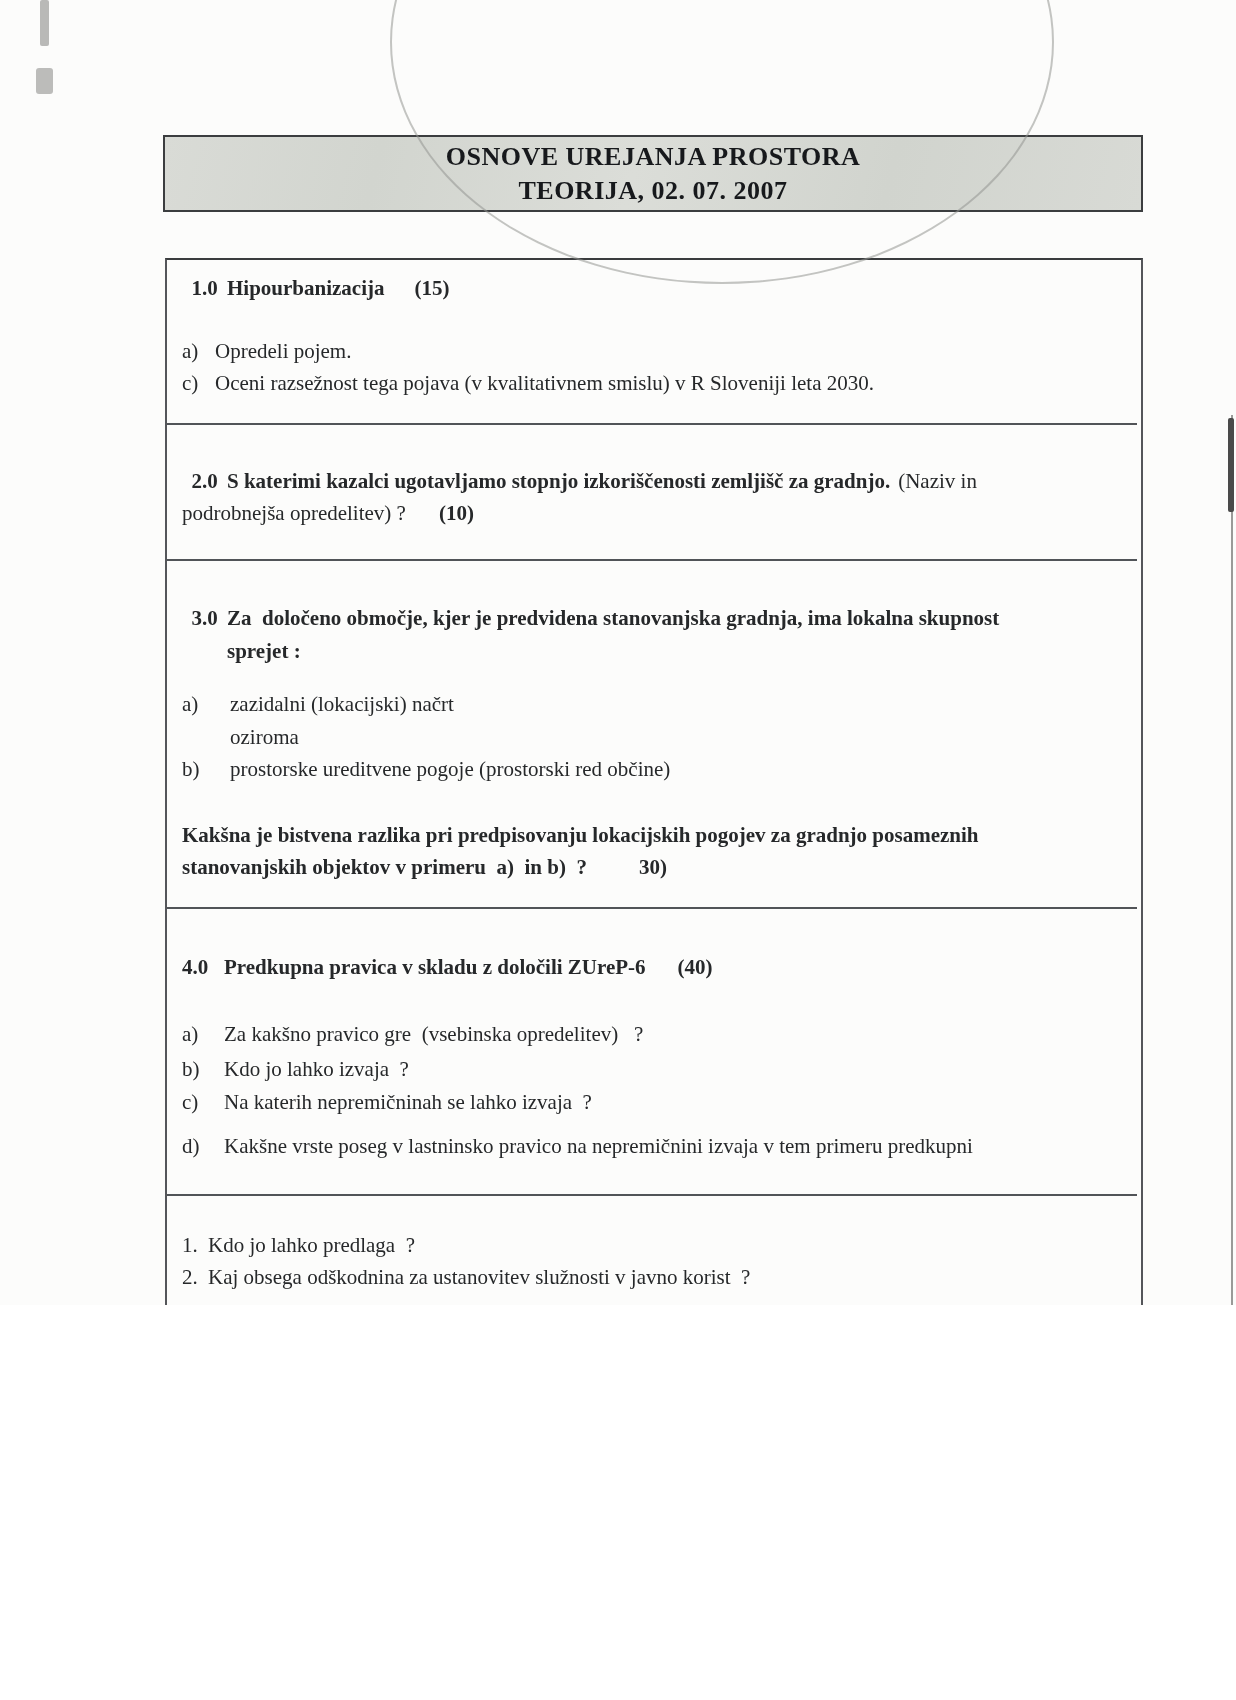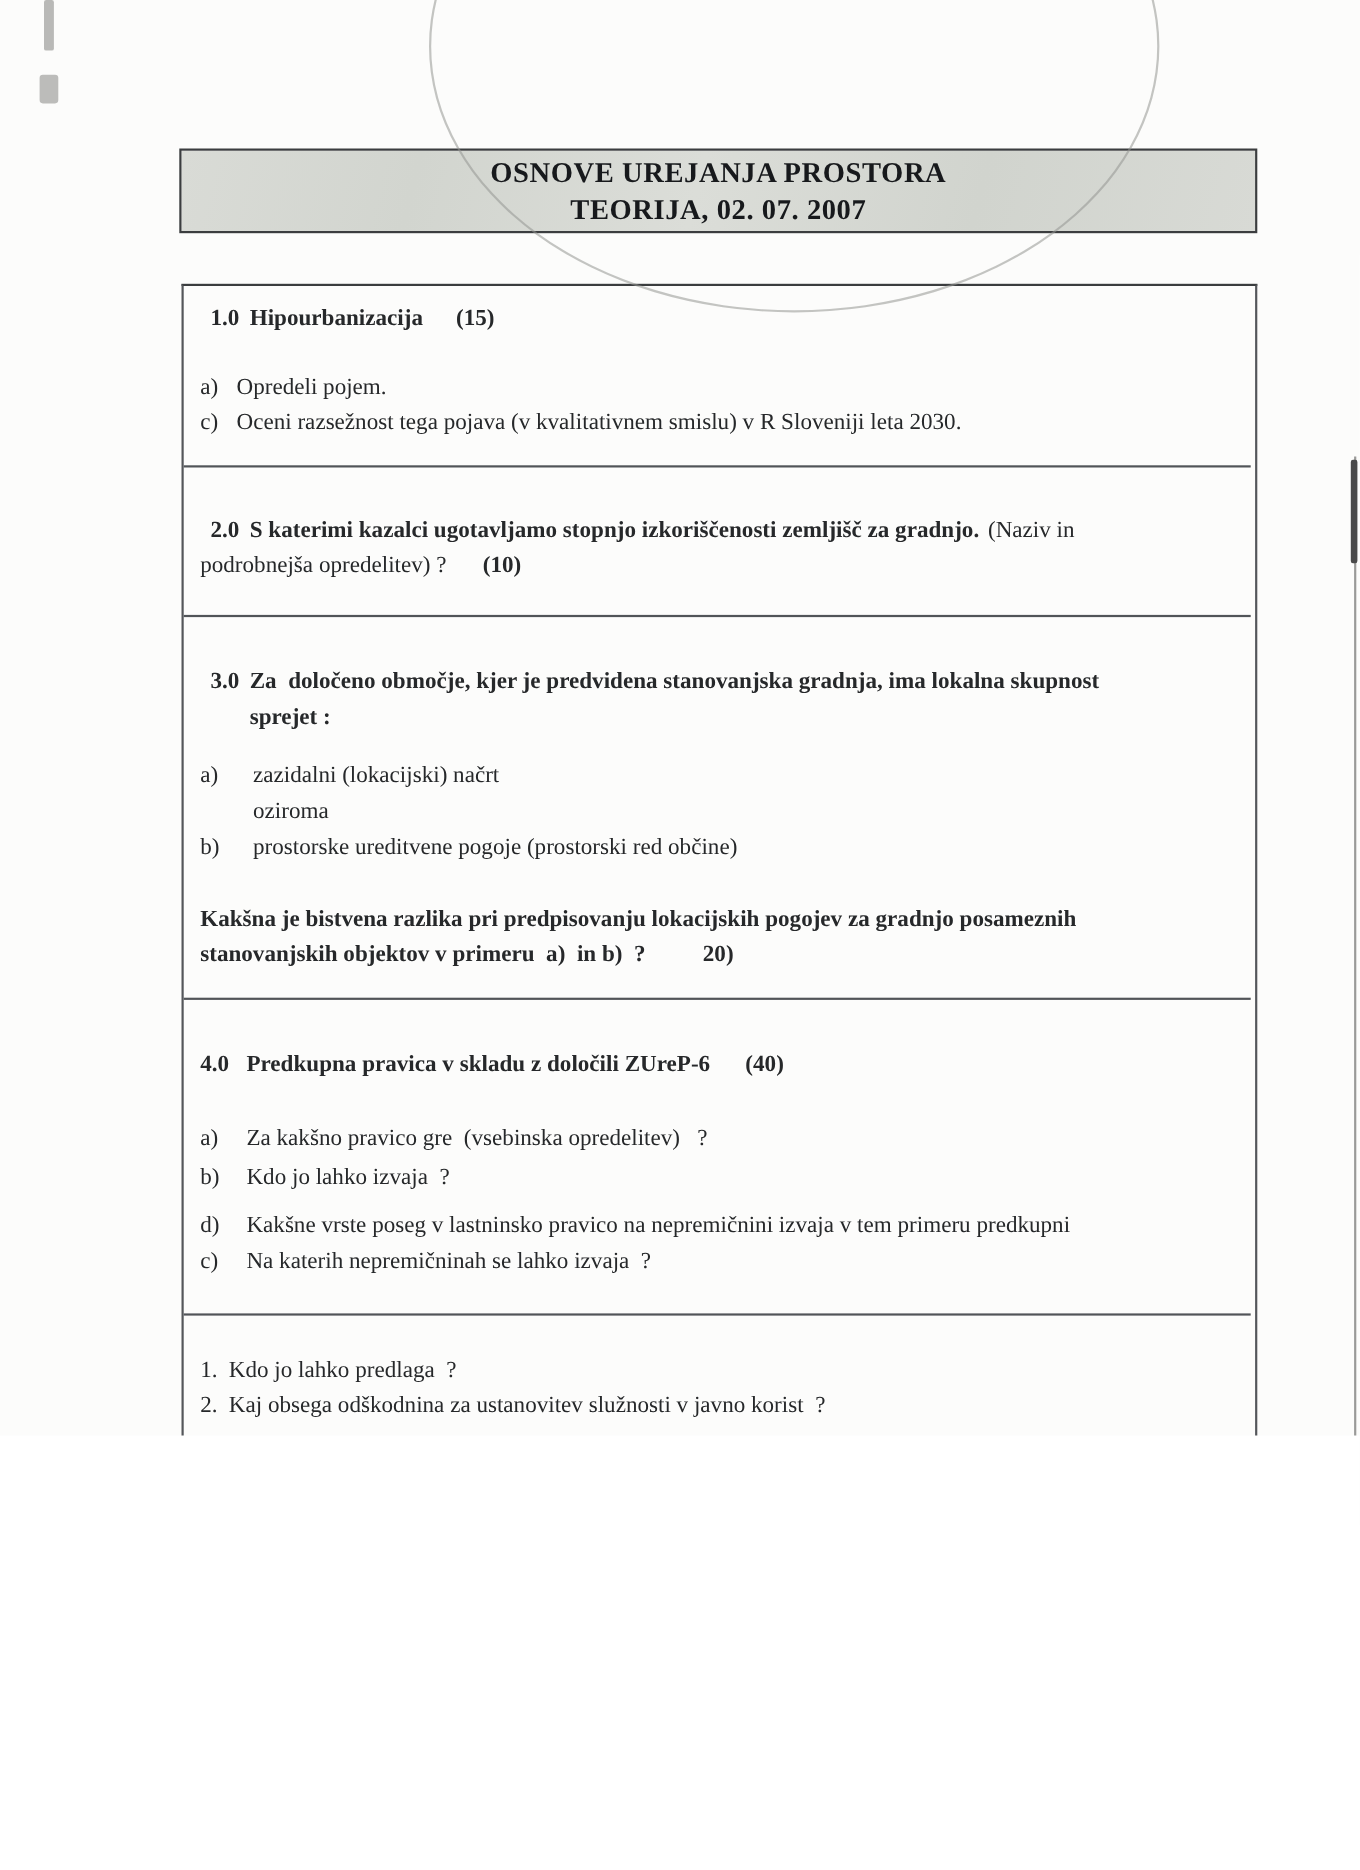--- a/index.html
+++ b/index.html
@@ -115,29 +115,29 @@
     <div class="row"><span>podrobnejša opredelitev) ?</span><span class="b gap-q2pts">(10)</span></div>
 
     <div class="sep mt30"></div>
 
     <div class="row mt41"><span class="num w45">3.0</span><span class="b">Za  določeno območje, kjer je predvidena stanovanjska gradnja, ima lokalna skupnost</span></div>
     <div class="row mt1 ind45"><span class="b">sprejet :</span></div>
     <div class="row mt20"><span class="mk w48">a)</span><span>zazidalni (lokacijski) načrt</span></div>
     <div class="row mt1 ind48"><span>oziroma</span></div>
     <div class="row"><span class="mk w48">b)</span><span>prostorske ureditvene pogoje (prostorski red občine)</span></div>
     <div class="row mt34"><span class="b">Kakšna je bistvena razlika pri predpisovanju lokacijskih pogojev za gradnjo posameznih</span></div>
-    <div class="row"><span class="b">stanovanjskih objektov v primeru  a)  in b)  ?</span><span class="b gap-q3pts">20)</span></div>
+    <div class="row"><span class="b">stanovanjskih objektov v primeru  a)  in b)  ?</span><span class="b gap-q3pts">30)</span></div>
 
     <div class="sep mt24"></div>
 
     <div class="row mt42"><span class="num w42">4.0</span><span class="b">Predkupna pravica v skladu z določili ZUreP-6</span><span class="b gap-q4pts">(40)</span></div>
     <div class="row mt35"><span class="mk w42">a)</span><span>Za kakšno pravico gre  (vsebinska opredelitev)   ?</span></div>
     <div class="row mt3"><span class="mk w42">b)</span><span>Kdo jo lahko izvaja  ?</span></div>
+    <div class="row mt1"><span class="mk w42">c)</span><span>Na katerih nepremičninah se lahko izvaja  ?</span></div>
     <div class="row mt12"><span class="mk w42">d)</span><span>Kakšne vrste poseg v lastninsko pravico na nepremičnini izvaja v tem primeru predkupni</span></div>
-    <div class="row mt1"><span class="mk w42">c)</span><span>Na katerih nepremičninah se lahko izvaja  ?</span></div>
 
     <div class="sep mt32"></div>
 
     <div class="row mt33"><span class="mk w26">1.</span><span>Kdo jo lahko predlaga  ?</span></div>
     <div class="row"><span class="mk w26">2.</span><span>Kaj obsega odškodnina za ustanovitev služnosti v javno korist  ?</span></div>
 
   </div>
 </div>
 
 </body></html>

